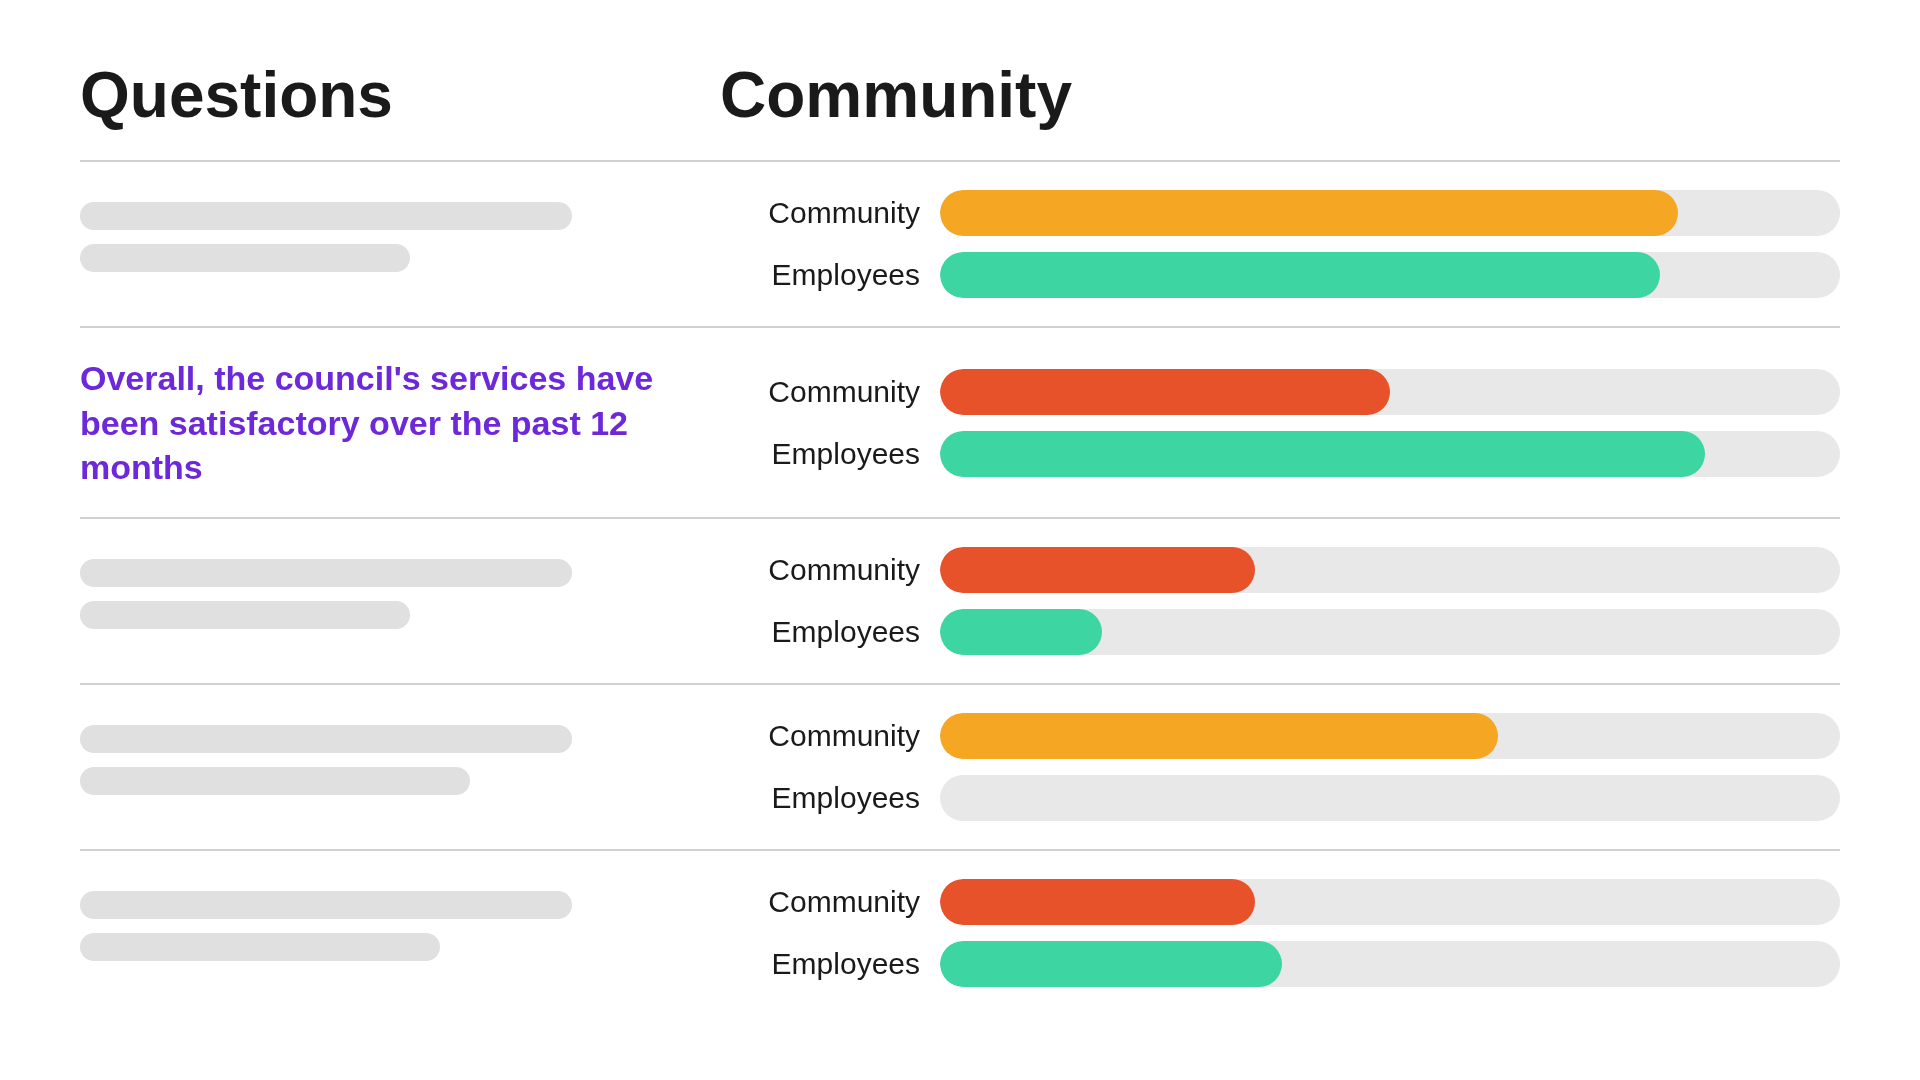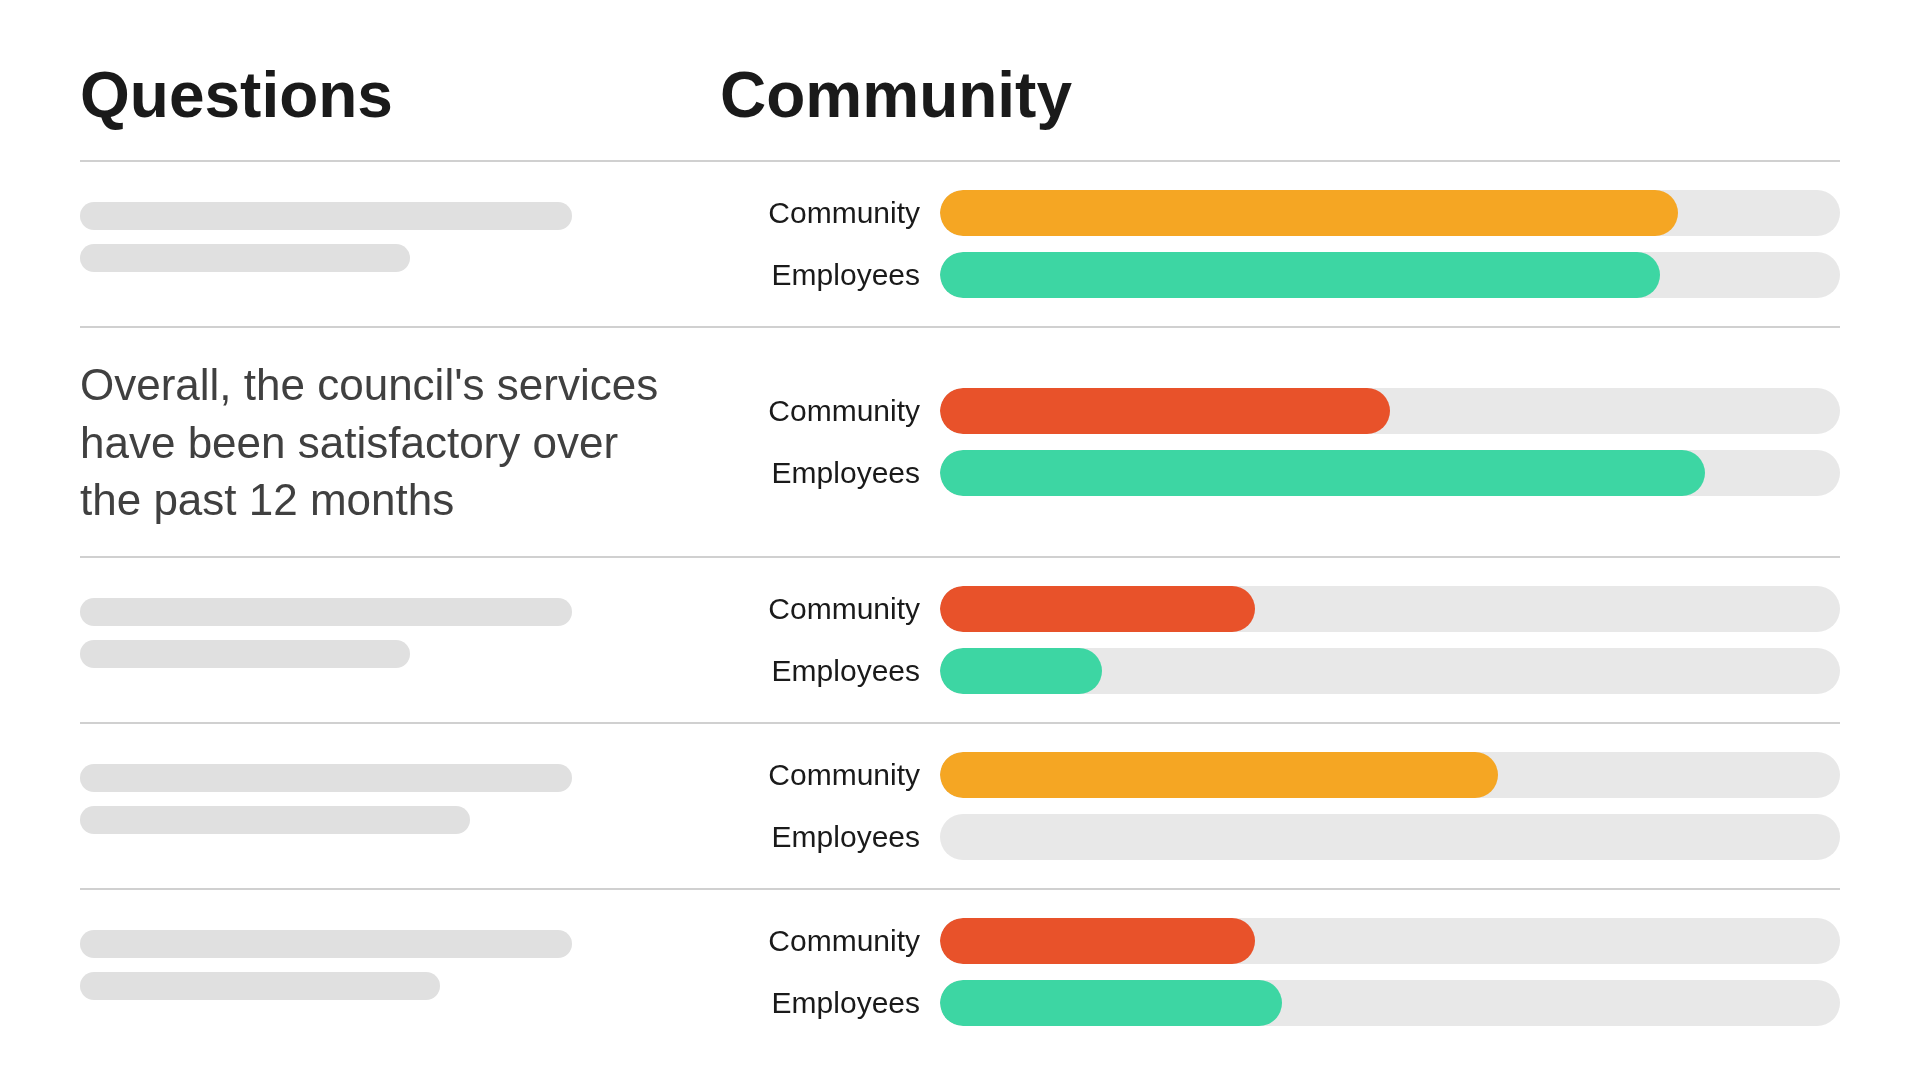--- a/index.html
+++ b/index.html
@@ -81,23 +81,23 @@
 
     .question-placeholder.short {
       width: 65%;
     }
 
     .question-placeholder.long {
       width: 85%;
     }
 
     .question-text {
-      font-size: 44px;
-      font-weight: 400;
-      color: #404040;
+      font-size: 34px;
+      font-weight: 700;
+      color: #6d28d9;
       line-height: 1.3;
     }
 
     .alignment-col {
       flex: 1;
       display: flex;
       flex-direction: column;
       gap: 16px;
     }
 

